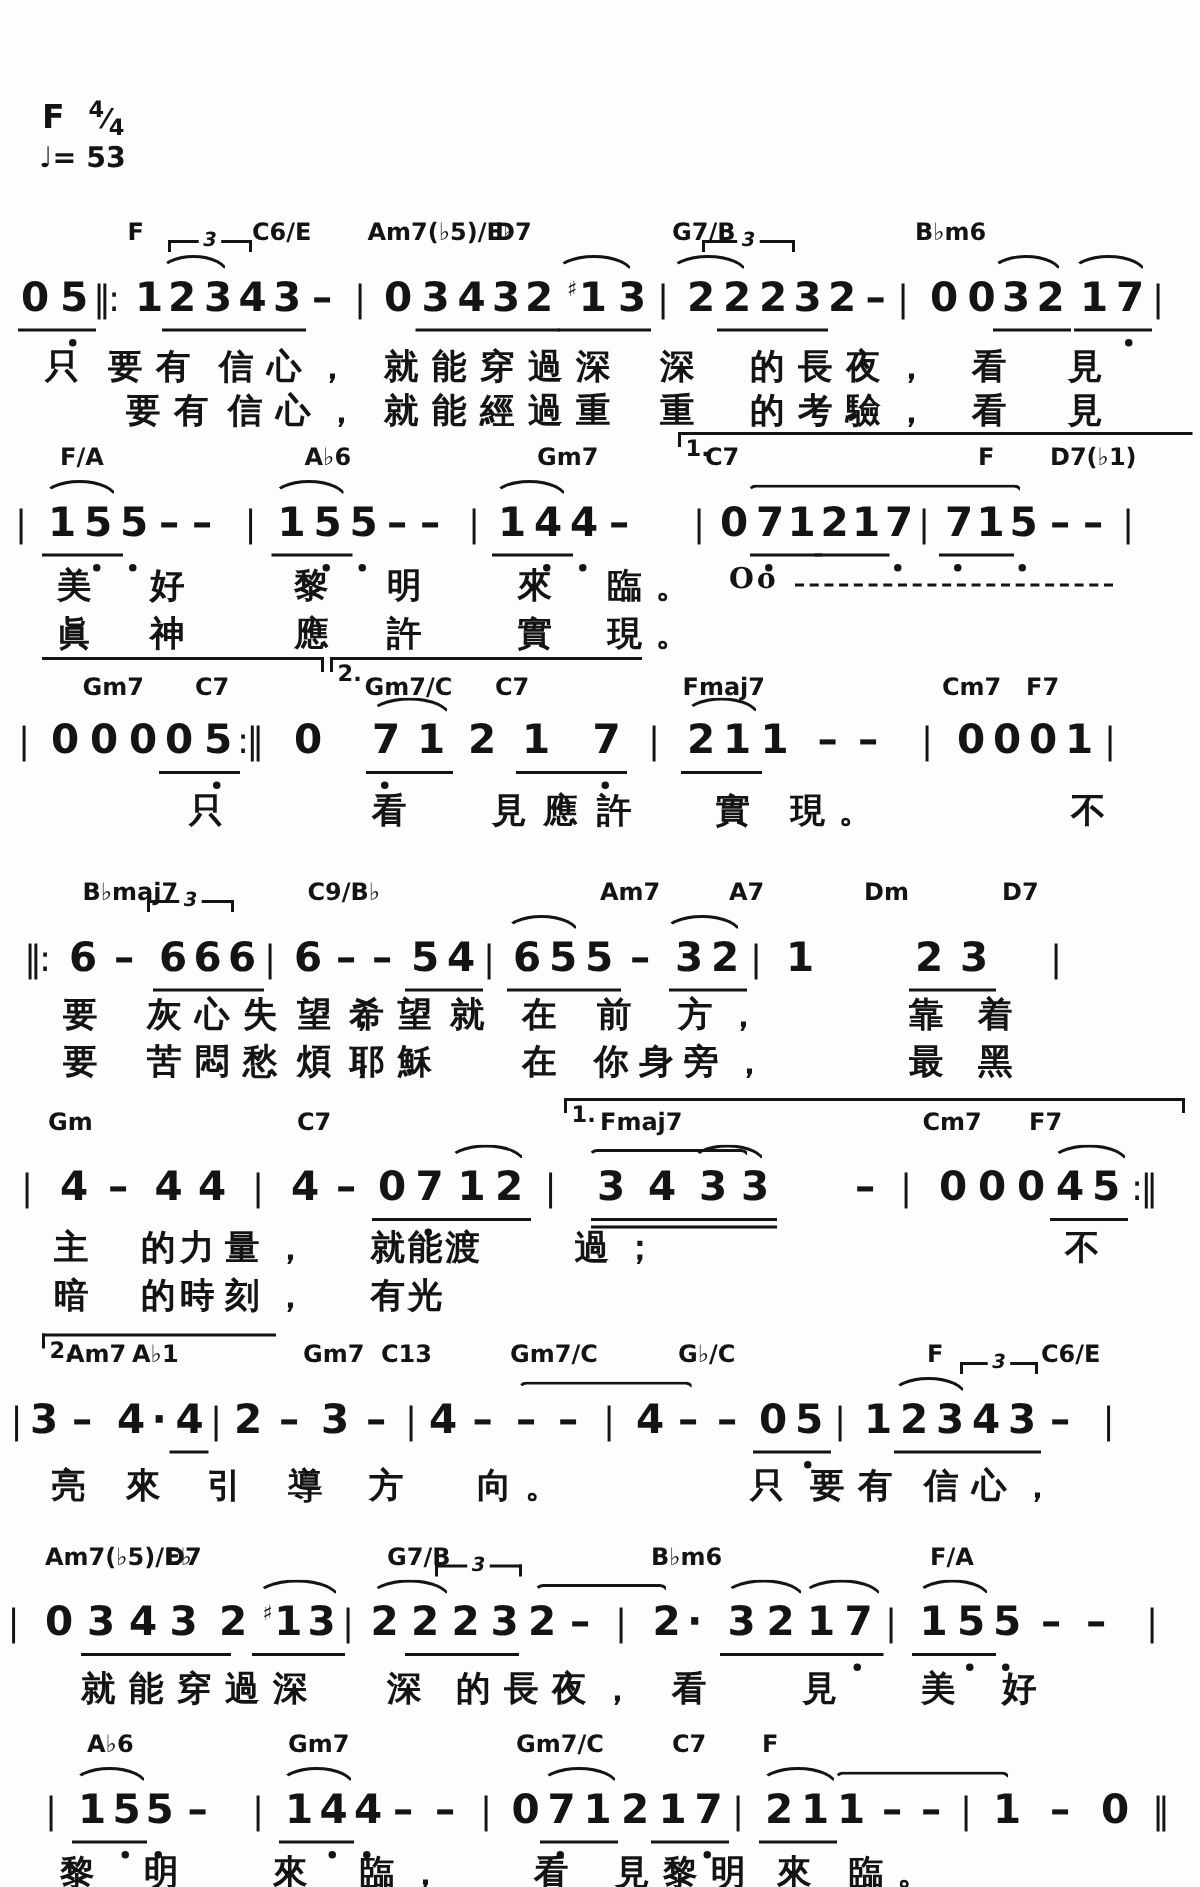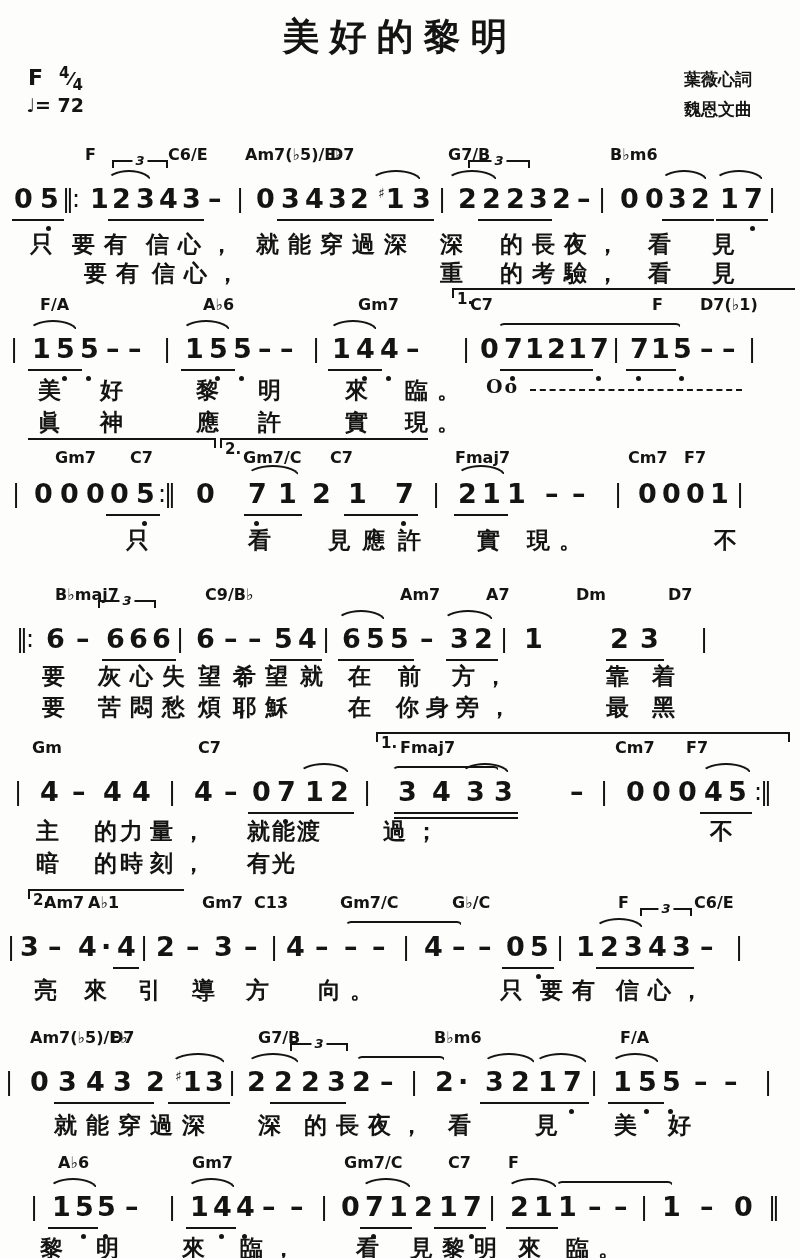--- a/index.html
+++ b/index.html
@@ -36,34 +36,29 @@
   .volta span{position:absolute;left:3px;top:0px;font-size:15px;font-weight:bold;}
   .lyric{position:absolute;font-size:23px;font-weight:600;letter-spacing:9px;
          font-family:"DejaVu Serif",serif;white-space:nowrap;}
   .lyric.sm{font-size:19px;letter-spacing:2px;font-weight:bold;}
   .mel{position:absolute;border-top:2px dashed #141414;height:2px;}
 </style>
 </head>
 <body>
 
 <div class="sheet">
-  <h1 class="title">美好的黎明</h1>
 
   <div class="keyrow">
     <span>F</span><span class="ts"><sup>4</sup><span class="slash">⁄</span><sub>4</sub></span>
   </div>
 
   <div class="tempo">
-    <span>♩</span><span>= 72</span>
+    <span>♩</span><span>= 53</span>
   </div>
 
-  <div class="credits">
-    <div>葉薇心詞</div>
-    <div>魏恩文曲</div>
-  </div>
 
   <div id="systems">
       <div class="sys" style="top: 145px;">
         <div class="chord" style="left: 85px; top: 0px;">F</div>
         <div class="chord" style="left: 168px; top: 0px;">C6/E</div>
         <div class="chord" style="left: 245px; top: 0px;">Am7(♭5)/E♭</div>
         <div class="chord" style="left: 330px; top: 0px;">D7</div>
         <div class="chord" style="left: 448px; top: 0px;">G7/B</div>
         <div class="chord" style="left: 610px; top: 0px;">B♭m6</div>
         <div class="trip" style="left: 112px; width: 56px;">
@@ -121,20 +116,21 @@
         <div class="lyric" style="left: 30px; top: 84px;">只</div>
         <div class="lyric" style="left: 72px; top: 84px;">要有</div>
         <div class="lyric" style="left: 146px; top: 84px;">信心，</div>
         <div class="lyric" style="left: 256px; top: 84px;">就能穿過深</div>
         <div class="lyric" style="left: 440px; top: 84px;">深</div>
         <div class="lyric" style="left: 500px; top: 84px;">的長夜，</div>
         <div class="lyric" style="left: 648px; top: 84px;">看</div>
         <div class="lyric" style="left: 712px; top: 84px;">見</div>
         <div class="lyric" style="left: 84px; top: 113px;">要有</div>
         <div class="lyric" style="left: 152px; top: 113px;">信心，</div>
+        <div class="lyric" style="left: 256px; top: 113px;">就能經過重</div>
         <div class="lyric" style="left: 440px; top: 113px;">重</div>
         <div class="lyric" style="left: 500px; top: 113px;">的考驗，</div>
         <div class="lyric" style="left: 648px; top: 113px;">看</div>
         <div class="lyric" style="left: 712px; top: 113px;">見</div>
       </div>
       <div class="sys" style="top: 295px;">
         <div class="volta hl" style="left: 452px; width: 343px; top: -7px;">
           <span>1.</span>
         </div>
         <div class="chord" style="left: 40px; top: 0px;">F/A</div>

